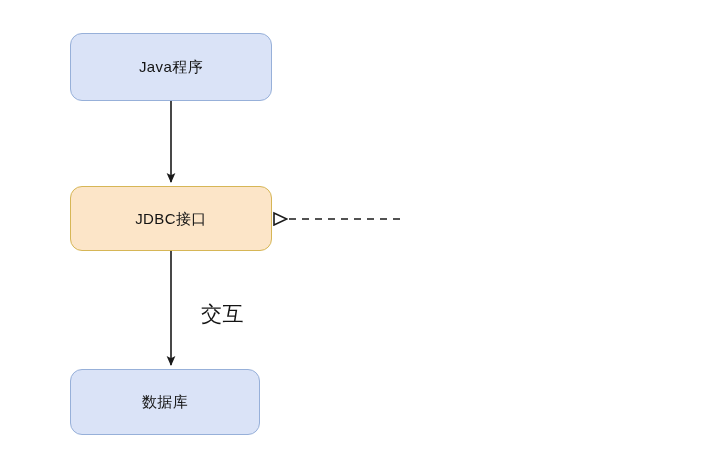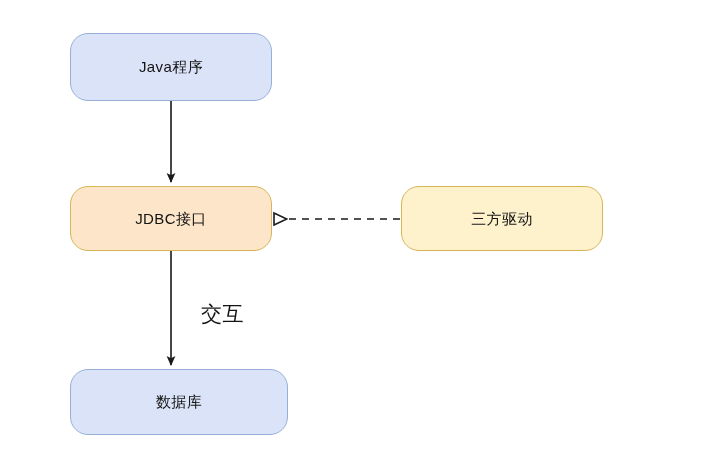--- a/index.html
+++ b/index.html
@@ -29,21 +29,21 @@
     left: 0;
     top: 0;
     width: 711px;
     height: 472px;
     pointer-events: none;
   }
 
   .node {
     position: absolute;
     box-sizing: border-box;
-    border-radius: 18px;
+    border-radius: 12px;
     display: flex;
     align-items: center;
     justify-content: center;
     text-align: center;
   }
 
   .node-label {
     font-size: 15px;
     line-height: 1.2;
     color: #141414;
@@ -75,21 +75,21 @@
     top: 186px;
     width: 202px;
     height: 65px;
     background: #fdf2cc;
     border: 1.4px solid #d6b656;
   }
 
   #node-db {
     left: 70px;
     top: 369px;
-    width: 218px;
+    width: 190px;
     height: 66px;
     background: #dae3f7;
     border: 1.4px solid #97b0d9;
   }
 
   
   .edge-label {
     position: absolute;
     font-size: 21px;
     color: #141414;
@@ -139,23 +139,20 @@
   </svg>
 
   <div class="node" id="node-java">
     <span class="node-label">Java程序</span>
   </div>
 
   <div class="node" id="node-jdbc">
     <span class="node-label">JDBC接口</span>
   </div>
 
-  <div class="node" id="node-driver">
-    <span class="node-label">三方驱动</span>
-  </div>
 
   <div class="node" id="node-db">
     <span class="node-label">数据库</span>
   </div>
 
   <div class="edge-label" id="edge-label-interact">交互</div>
 
 
 </div>
 

